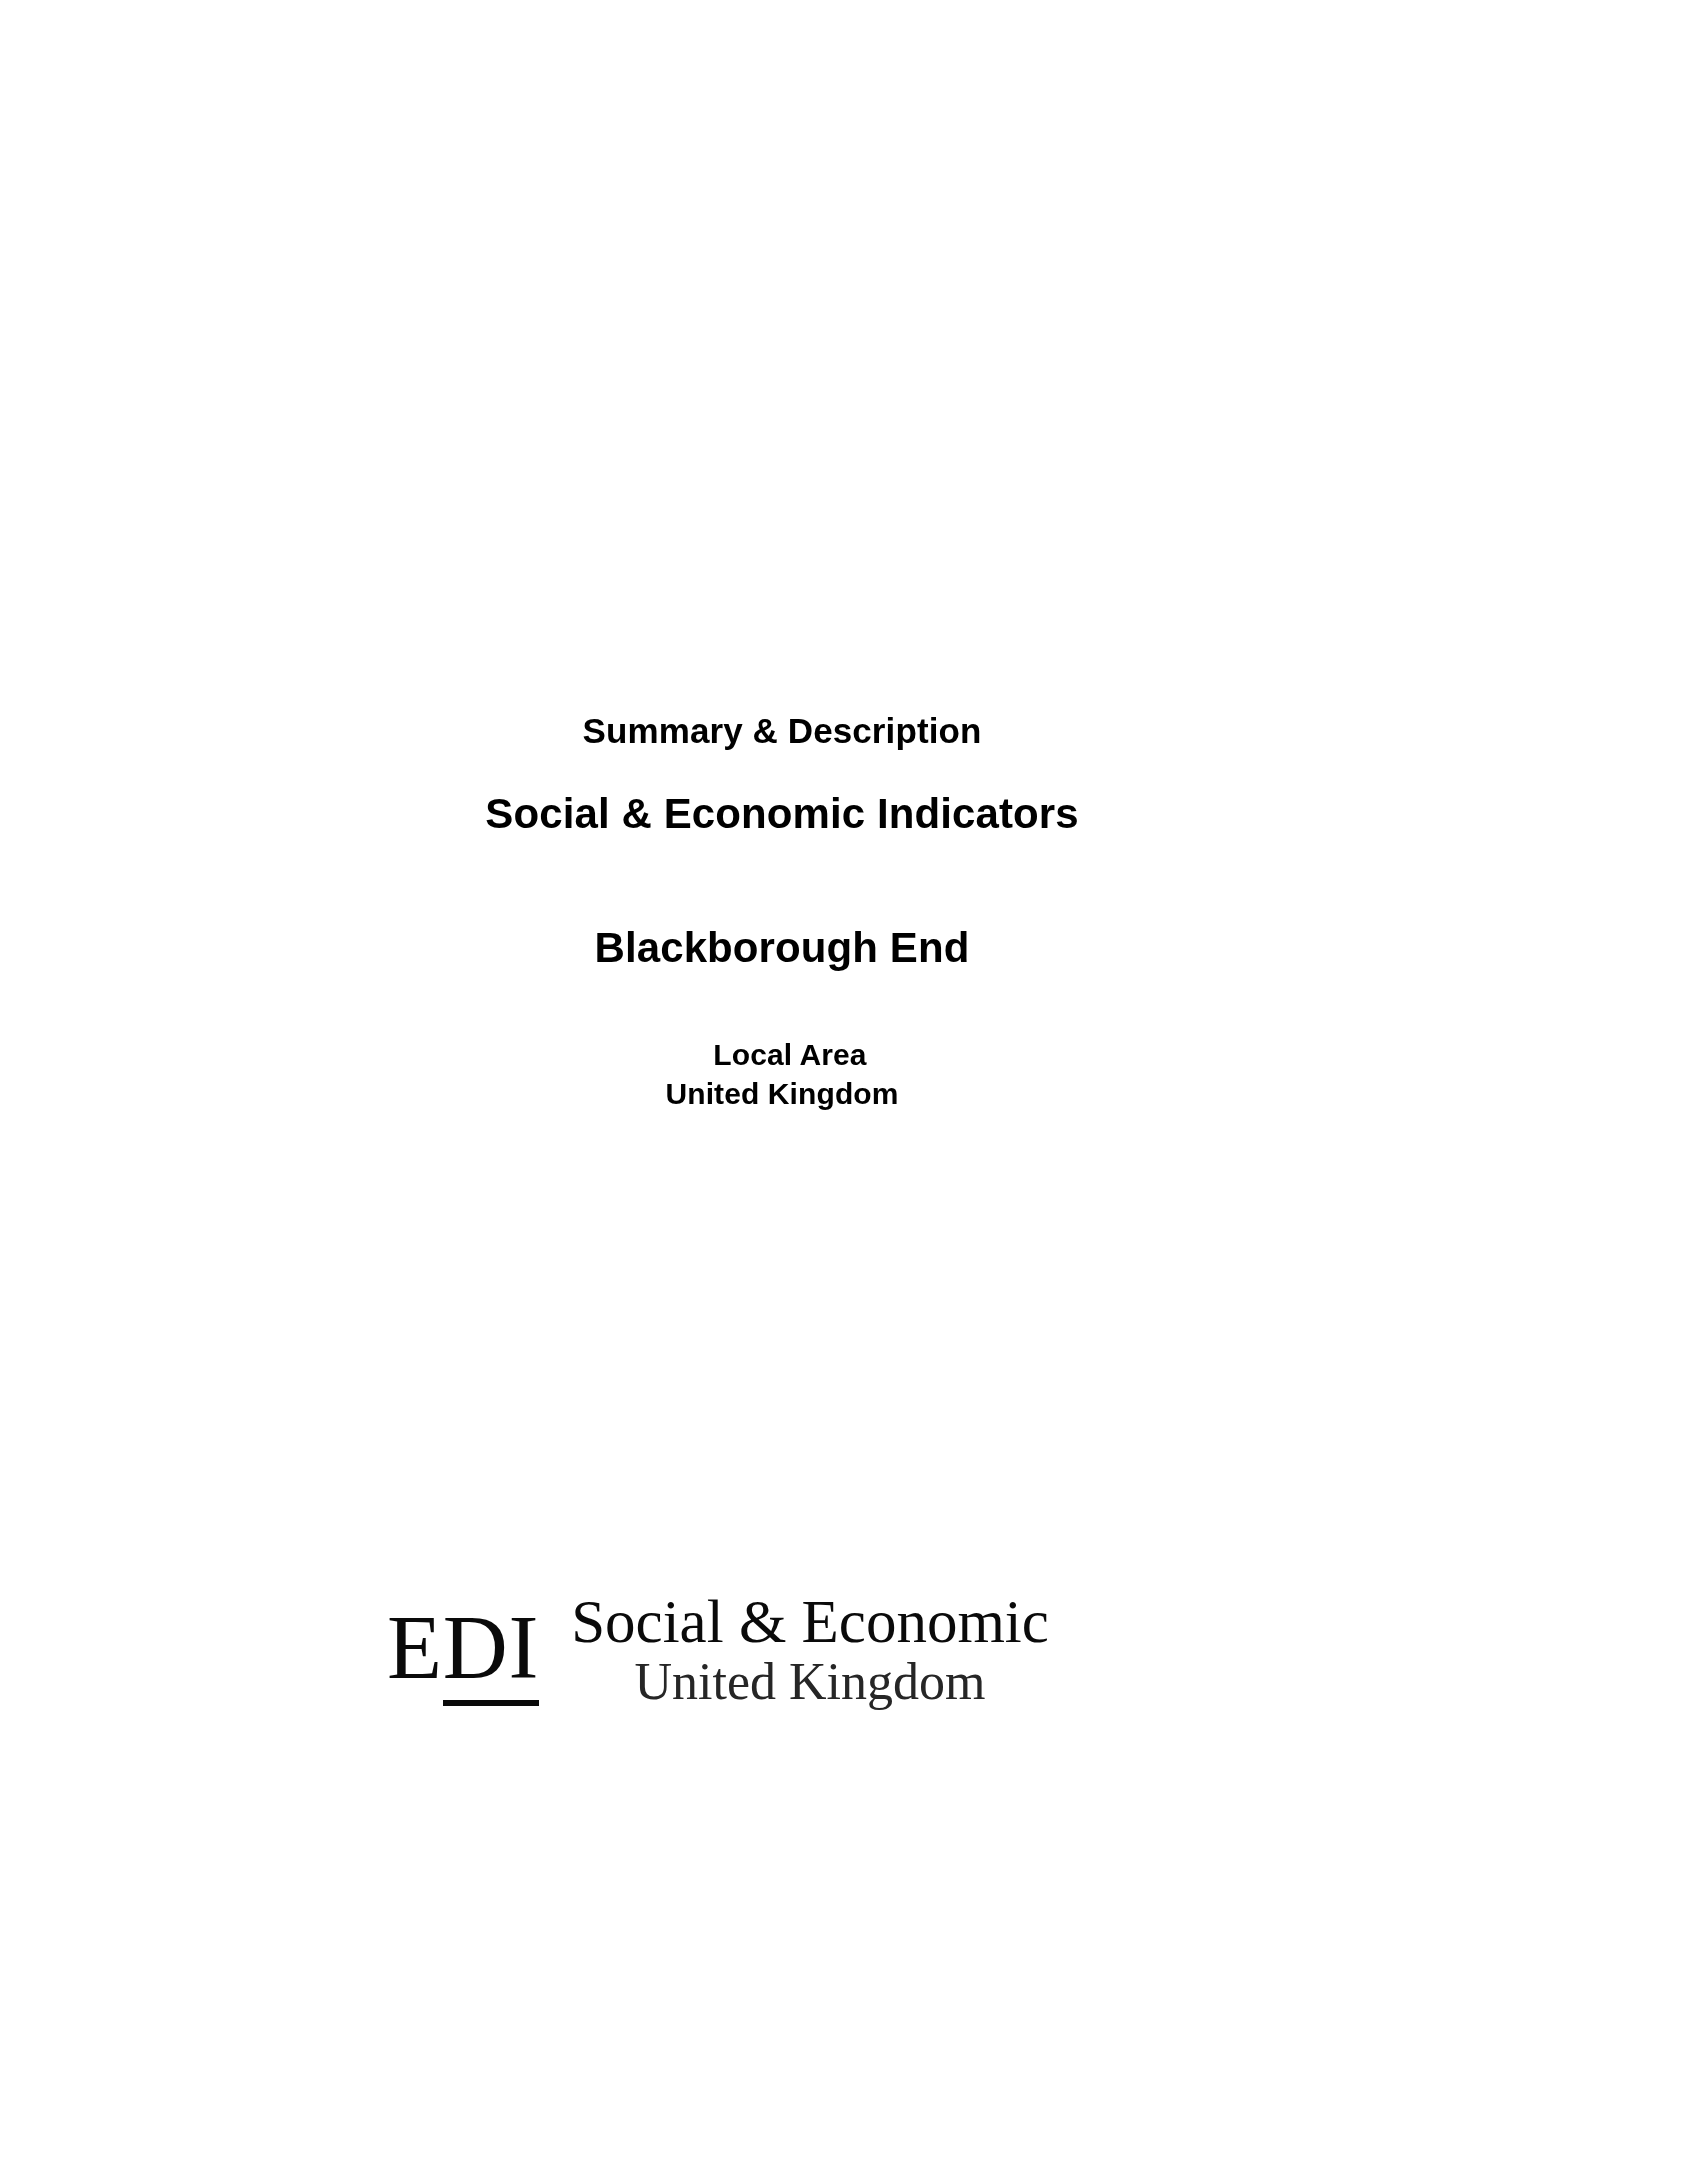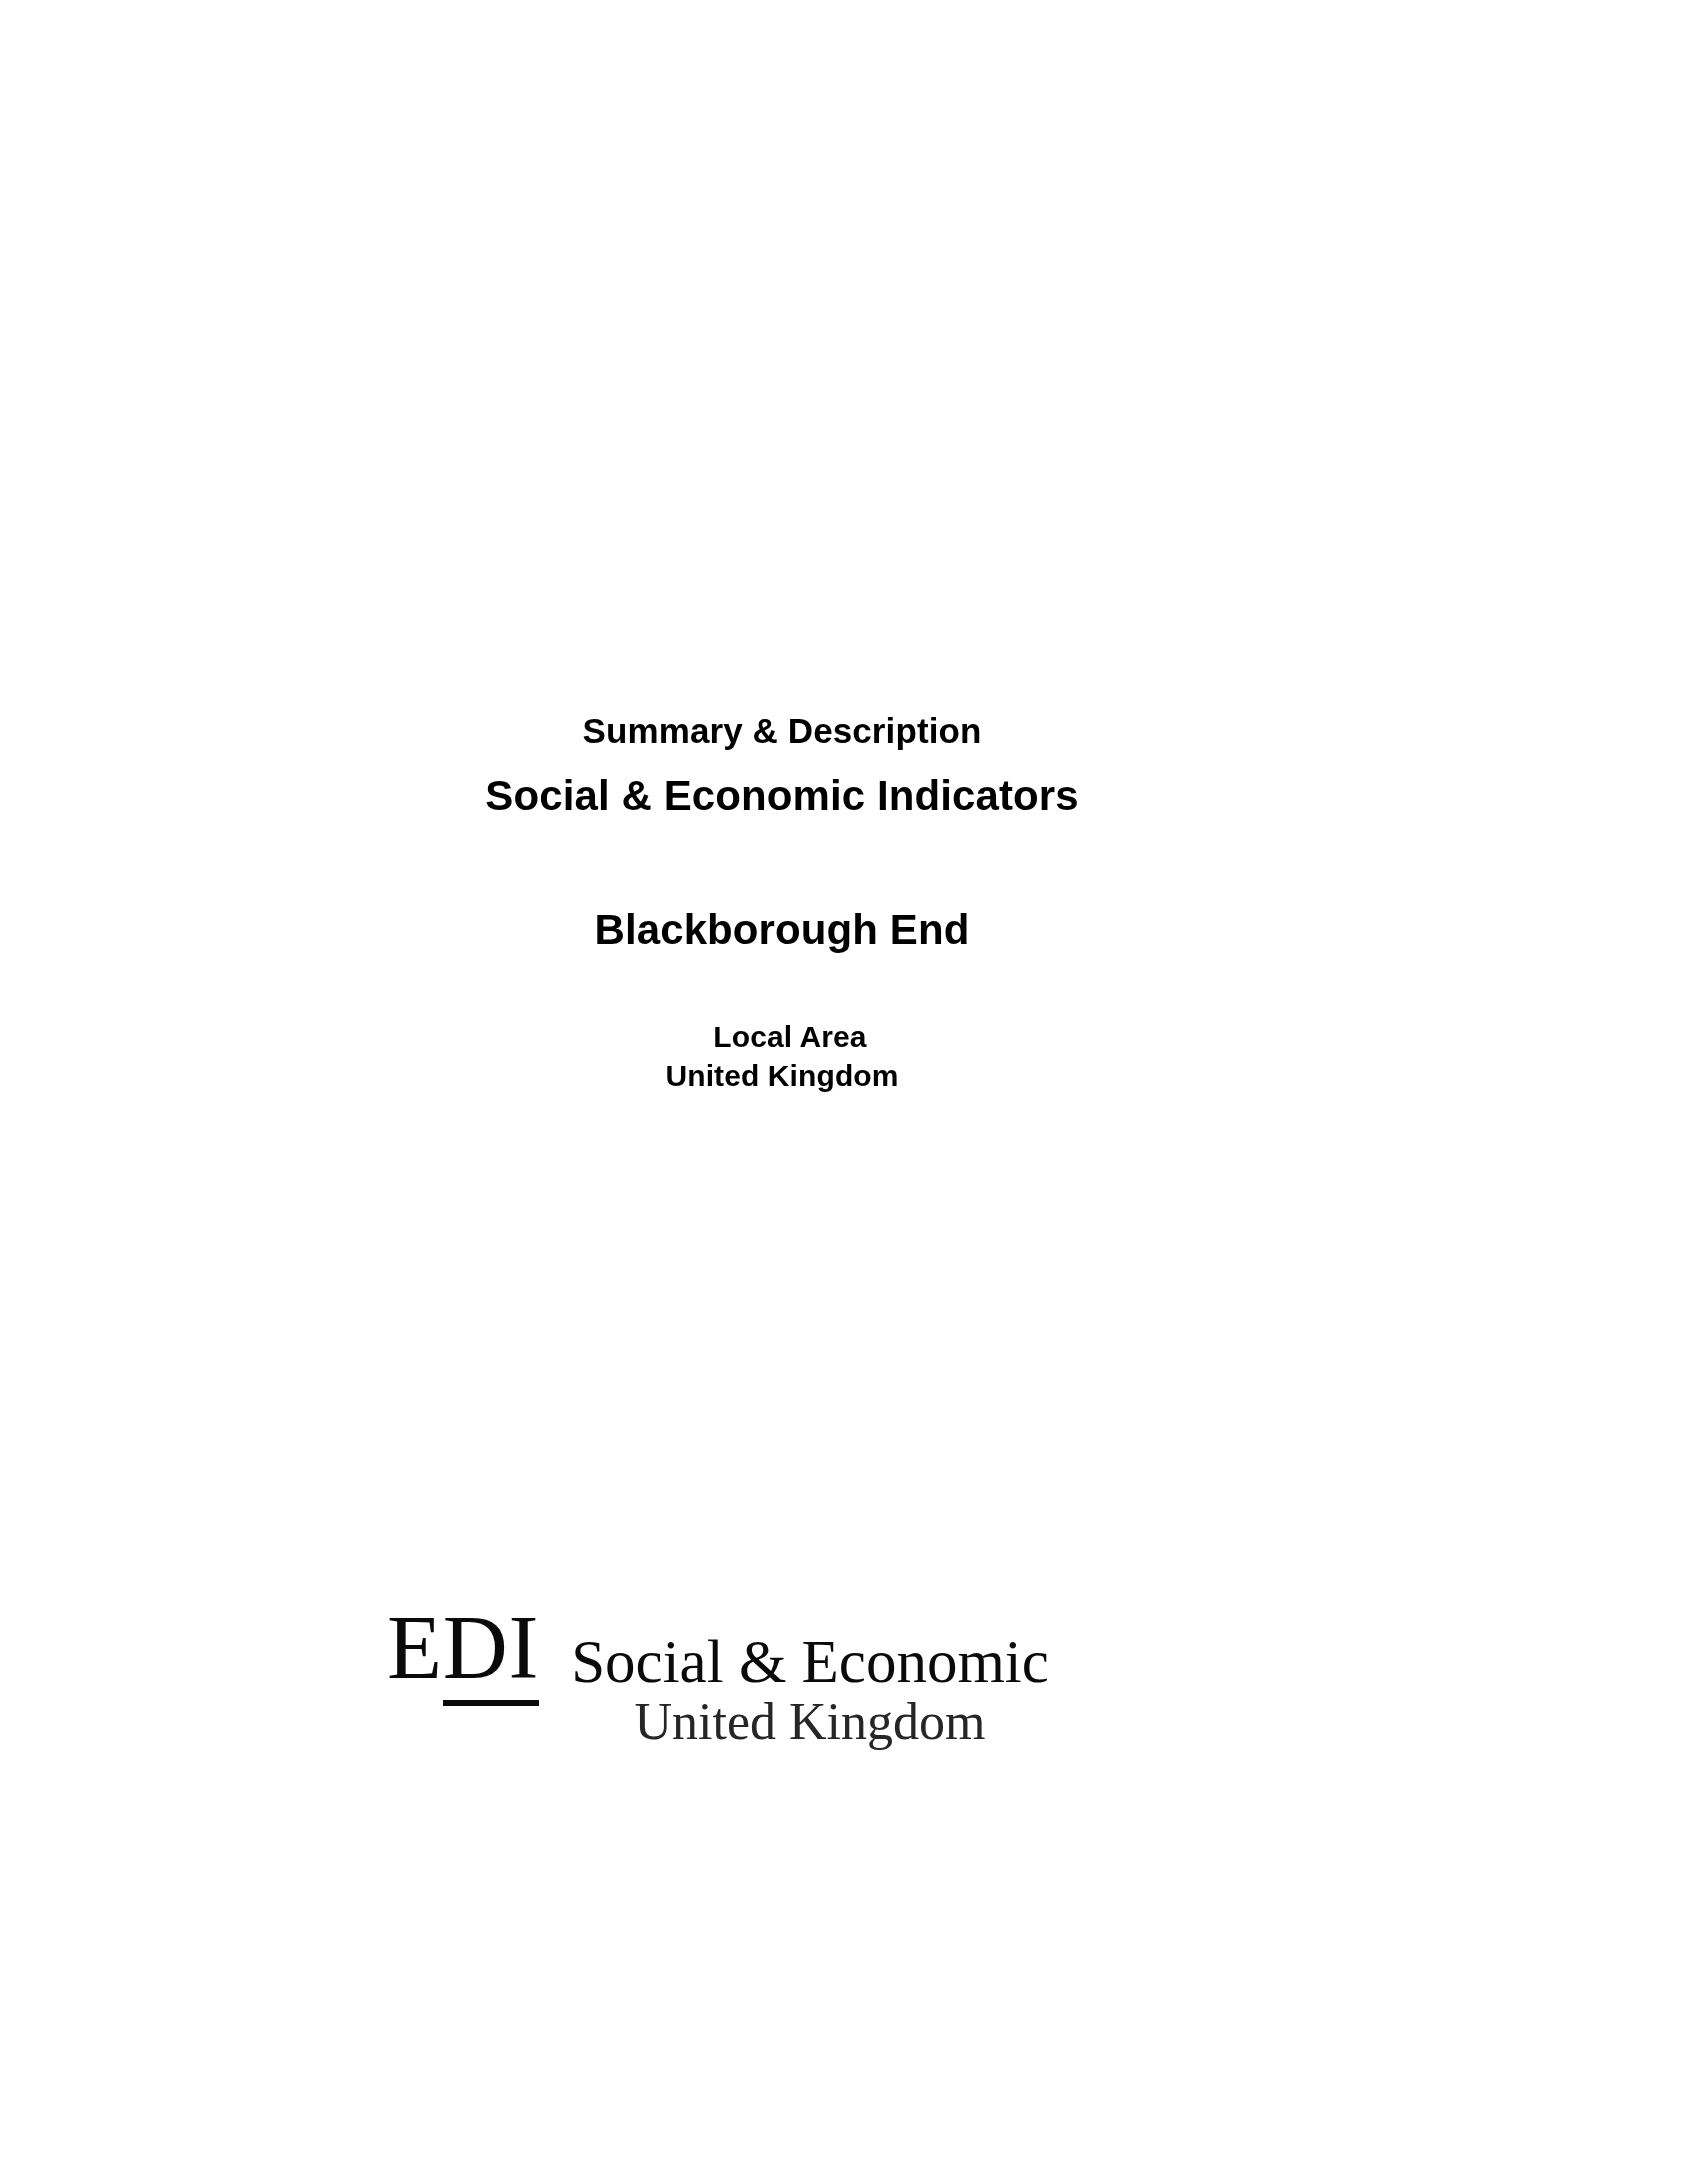--- a/index.html
+++ b/index.html
@@ -58,21 +58,21 @@
     width: 1564px;
     text-align: center;
     font-weight: bold;
   }
   .title-block .t-summary {
     font-size: 35px;
     letter-spacing: 0.1px;
   }
   .title-block .t-indicators {
     font-size: 42px;
-    margin-top: 21px;
+    margin-top: 39px;
     letter-spacing: 0.1px;
   }
   .title-block .t-area {
     font-size: 42px;
     margin-top: 86px;
     letter-spacing: 0.1px;
   }
   .title-block .t-sub1 {
     font-size: 30px;
     margin-top: 66px;
@@ -106,21 +106,20 @@
     margin-right: 32px;
     margin-top: 12px;
   }
   .footer-logo .edi .underline-part {
     border-bottom: 6px solid #0a0a0a;
     padding-bottom: 2.6px;
   }
   .footer-logo .fl-right {
     display: block;
     line-height: 1.0;
-    margin-top: 40px;
   }
   .footer-logo .fl-top {
     font-size: 61px;
     display: block;
     letter-spacing: 0px;
   }
   .footer-logo .fl-bottom {
     font-size: 52px;
     display: block;
     text-align: center;

